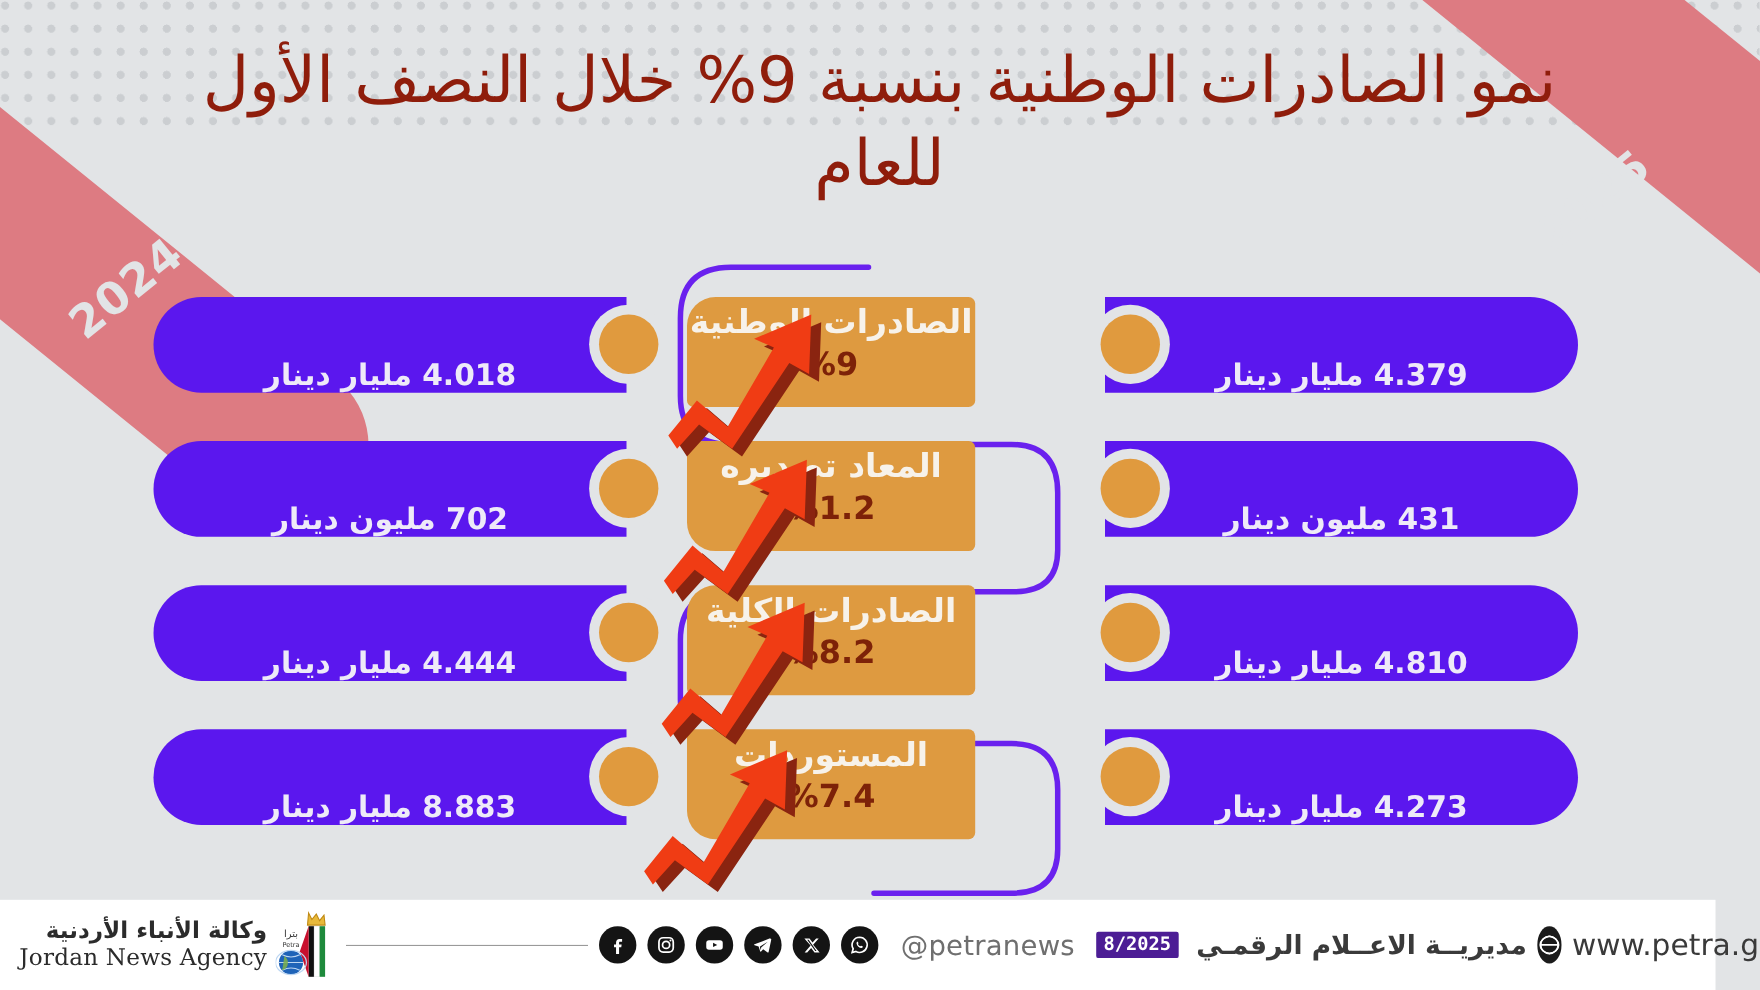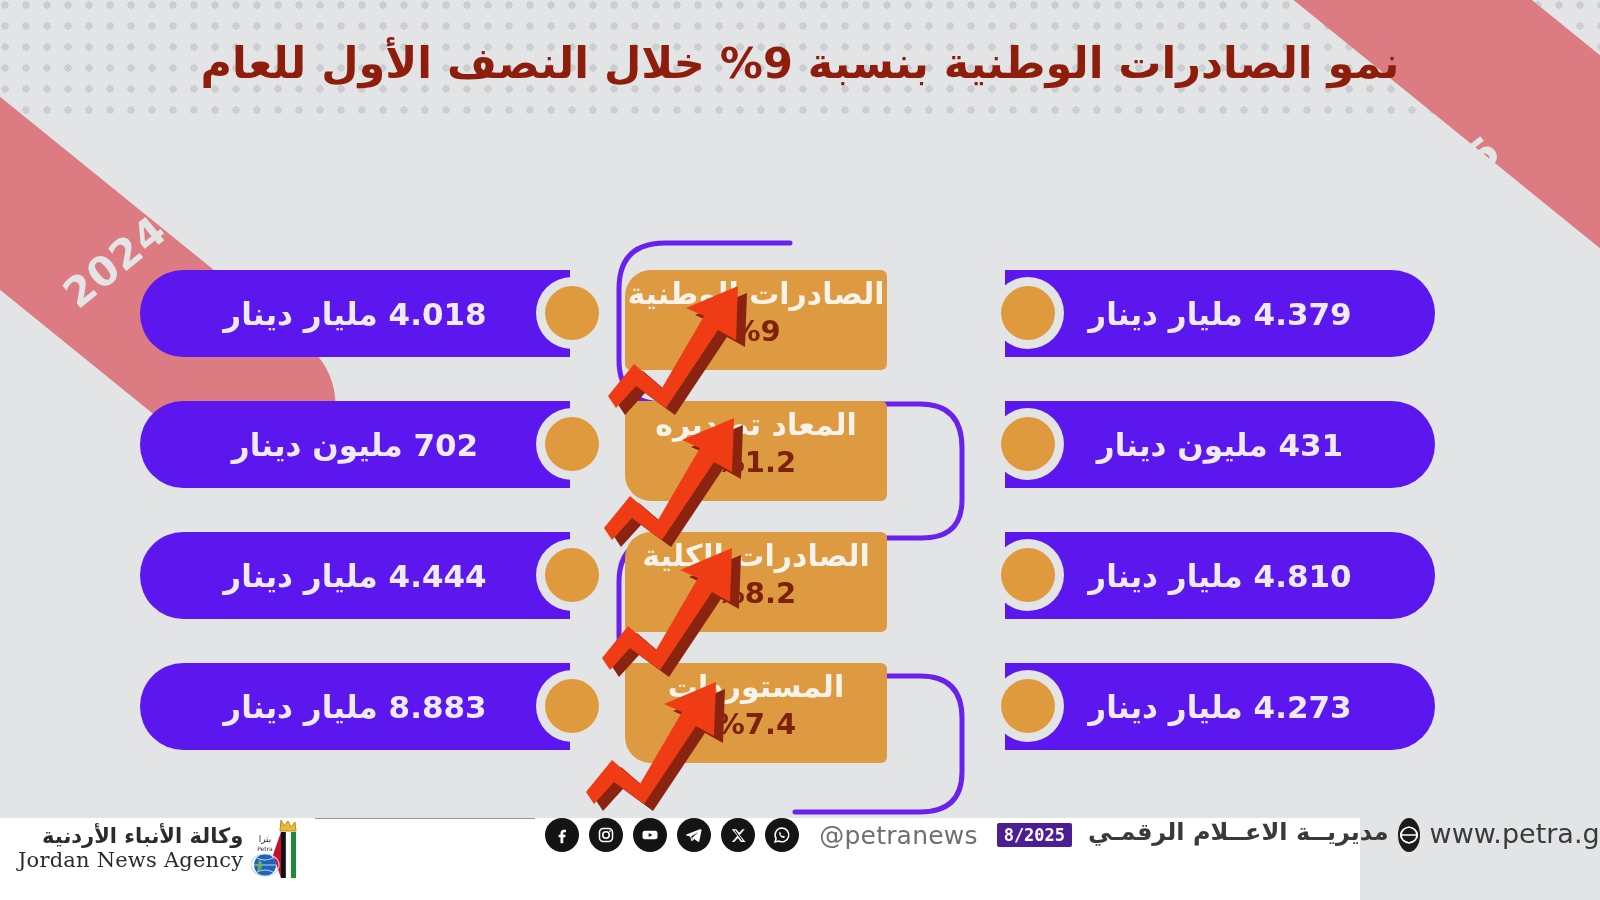--- a/index.html
+++ b/index.html
@@ -58,45 +58,45 @@
   }
   .year-2024 { left:56px; top:238px; transform:rotate(-39deg); }
   .year-2025 { left:1390px; top:158px; transform:rotate(-39deg); }
 
   
   .title {
     position:absolute; z-index:6;
     left:120px; right:120px; top:36px;
     text-align:center;
     color:#8f1d0b;
-    font-weight:bold;
-    font-size:43px;
+    font-weight:normal;
+    font-size:58px;
     line-height:1.30;
     direction:rtl;
   }
 
   
   .rows { position:absolute; inset:0; z-index:5; }
 
   .row { position:absolute; left:0; width:1600px; }
   .row-0 { top:270px; }
   .row-1 { top:401px; }
   .row-2 { top:532px; }
   .row-3 { top:663px; }
 
   
   .pill {
     position:absolute;
     height:87px;
     background:#5b17ee;
     color:#eeeaf8;
-    font-size:31px;
+    font-size:27px;
     font-weight:bold;
     display:flex;
-    align-items:center;
+    align-items:flex-end;
     justify-content:center;
     direction:rtl;
     white-space:nowrap;
   }
   .pill-left {
     left:140px; width:430px;
     border-radius:44px 0 0 44px;
   }
   .pill-right {
     left:1005px; width:430px;
@@ -157,24 +157,24 @@
 
   
   .serp { position:absolute; left:0; top:0; width:1600px; height:900px; z-index:4; pointer-events:none; }
 
   
   .arrows { position:absolute; left:0; top:0; width:1600px; height:900px; z-index:6; pointer-events:none; }
 
   
   .footer {
     position:absolute; left:0; bottom:0;
-    width:1360px; height:82px;
+    width:1560px; height:82px;
     background:#ffffff;
     z-index:10;
-    display:flex; align-items:flex-start;
+    display:flex; align-items:center;
     direction:ltr;
   }
   .brand { display:flex; align-items:center; gap:8px; margin-left:18px; }
   .brand-text { text-align:right; direction:rtl; line-height:1.12; }
   .brand-ar { font-size:21px; font-weight:bold; color:#2b2b2b; white-space:nowrap; }
   .brand-en { font-size:21px; font-weight:normal; color:#2b2b2b; letter-spacing:.2px; white-space:nowrap; font-family:"DejaVu Serif","Liberation Serif",serif; }
   .rule { height:1px; background:#9a9a9a; flex:0 0 220px; margin:0 10px; }
 
   .socials { display:flex; align-items:center; gap:10px; }
   .sicon {

